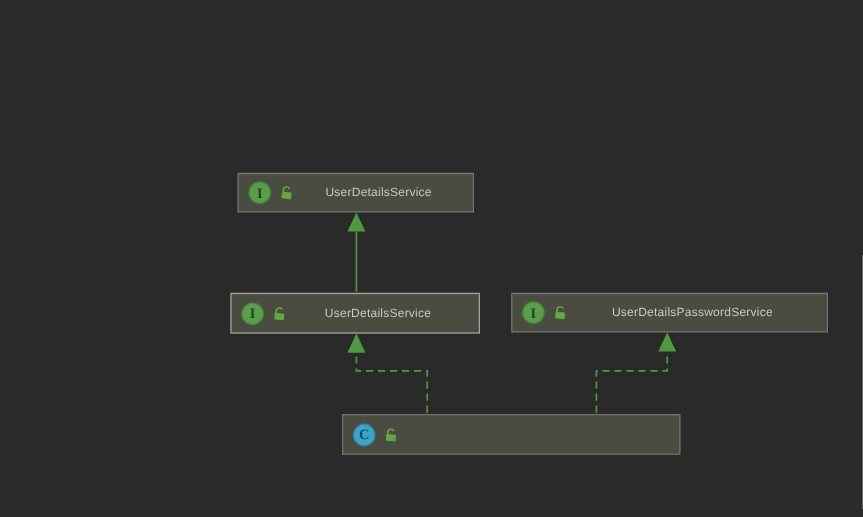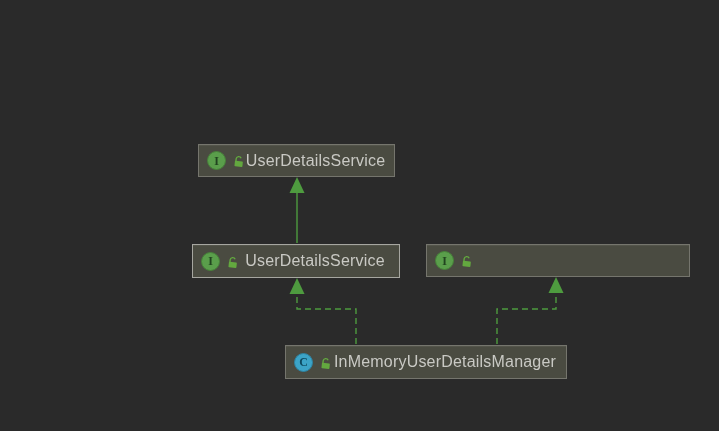--- a/index.html
+++ b/index.html
@@ -67,21 +67,21 @@
     margin-left: 6px;
     width: 13px;
     height: 13px;
     display: inline-block;
     transform: rotate(6deg);
   }
   .node-label {
     flex: 1 1 auto;
     text-align: center;
     color: var(--node-text, #c9c9c4);
-    font-size: 16px;
+    font-size: 10px;
     letter-spacing: 0.2px;
     white-space: nowrap;
     overflow: hidden;
   }
 </style>
 </head>
 <body>
 
 <div class="canvas">
   <svg id="edges-layer" viewBox="0 0 719 431" xmlns="http://www.w3.org/2000/svg">
@@ -114,25 +114,25 @@
     <span class="node-label">UserDetailsService</span>
   </div>
       <div class="node" style="left: 426px; top: 244px; width: 264px; height: 33px;">
     <span class="type-circle interface">I</span>
     <span class="lock">
       <svg width="13" height="13" viewBox="0 0 13 13" xmlns="http://www.w3.org/2000/svg">
         <path class="lock-shackle" d="M4 6.5 V4.2 a2.6 2.6 0 0 1 4.9 -1.2" fill="none" stroke-width="1.4" stroke="#63a83f"></path>
         <rect class="lock-body" x="3" y="6" width="8" height="5.6" rx="0.8" fill="#63a83f"></rect>
       </svg>
     </span>
+    <span class="node-label">UserDetailsPasswordService</span>
   </div>
       <div class="node" style="left: 285px; top: 345px; width: 282px; height: 34px;">
     <span class="type-circle class">C</span>
     <span class="lock">
       <svg width="13" height="13" viewBox="0 0 13 13" xmlns="http://www.w3.org/2000/svg">
         <path class="lock-shackle" d="M4 6.5 V4.2 a2.6 2.6 0 0 1 4.9 -1.2" fill="none" stroke-width="1.4" stroke="#63a83f"></path>
         <rect class="lock-body" x="3" y="6" width="8" height="5.6" rx="0.8" fill="#63a83f"></rect>
       </svg>
     </span>
-    <span class="node-label">InMemoryUserDetailsManager</span>
   </div>
     </div>
 </div>
 
 </body></html>

